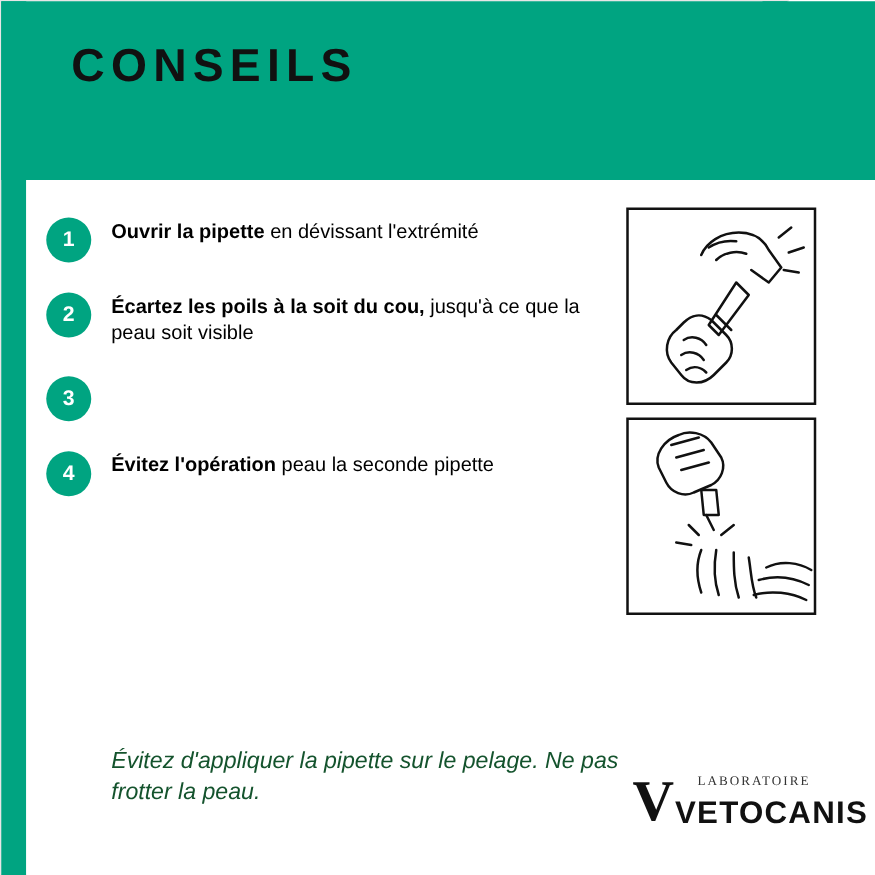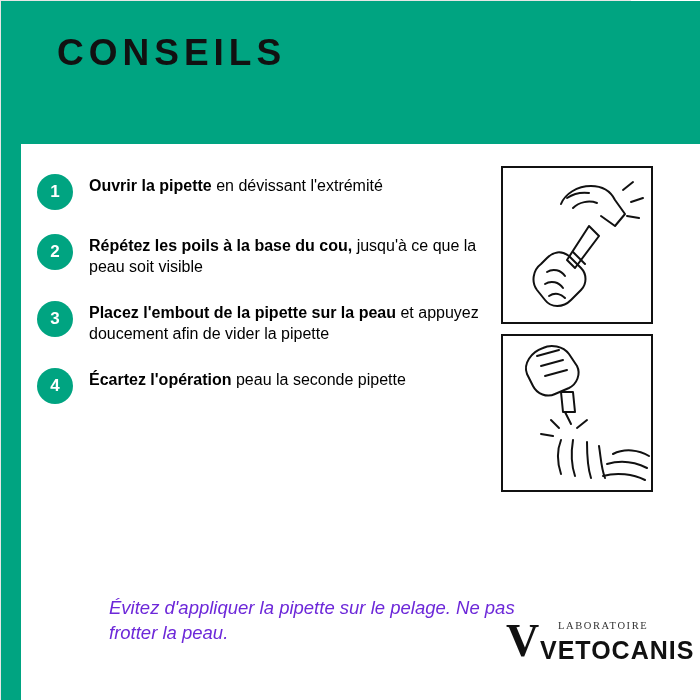--- a/index.html
+++ b/index.html
@@ -106,23 +106,22 @@
     font-weight: bold;
   }
   .note {
     position: absolute;
     left: 68px;
     top: 452px;
     width: 430px;
     font-style: italic;
     font-size: 18.5px;
     line-height: 1.35;
-    color: #6d28d9;
-    font-family: "Liberation Sans", sans-serif;
-    margin-left: 20px;
+    color: #14532d;
+    font-family: "Liberation Sans", sans-serif;
   }
   .illus {
     position: absolute;
     border: 2px solid #111111;
     background: #ffffff;
     box-sizing: border-box;
   }
   #illus-1 {
     left: 480px;
     top: 22px;
@@ -193,35 +192,32 @@
       <div class="step">
         <div class="badge">1</div>
         <div class="step-text">
           <b>Ouvrir la pipette</b><span> en dévissant l'extrémité</span>
         </div>
       </div>
 
       <div class="step">
         <div class="badge">2</div>
         <div class="step-text">
-          <b>Répétez les poils à la base du cou,</b><span> jusqu'à ce que la peau soit visible</span>
+          <b>Écartez les poils à la soit du cou,</b><span> jusqu'à ce que la peau soit visible</span>
         </div>
       </div>
 
       <div class="step">
         <div class="badge">3</div>
-        <div class="step-text">
-          <b>Placez l'embout de la pipette sur la peau</b><span> et appuyez doucement afin de vider la pipette</span>
-        </div>
       </div>
 
       <div class="step">
         <div class="badge">4</div>
         <div class="step-text">
-          <b>Écartez l'opération</b><span> peau la seconde pipette</span>
+          <b>Évitez l'opération</b><span> peau la seconde pipette</span>
         </div>
       </div>
 
     </div>
 
     <div class="note">Évitez d'appliquer la pipette sur le pelage. Ne pas frotter la peau.</div>
 
     <div class="illus" id="illus-1">
       <svg width="100%" height="100%" viewBox="0 0 148 154" fill="none" stroke="#111111" stroke-width="2" stroke-linecap="round" stroke-linejoin="round">
 

